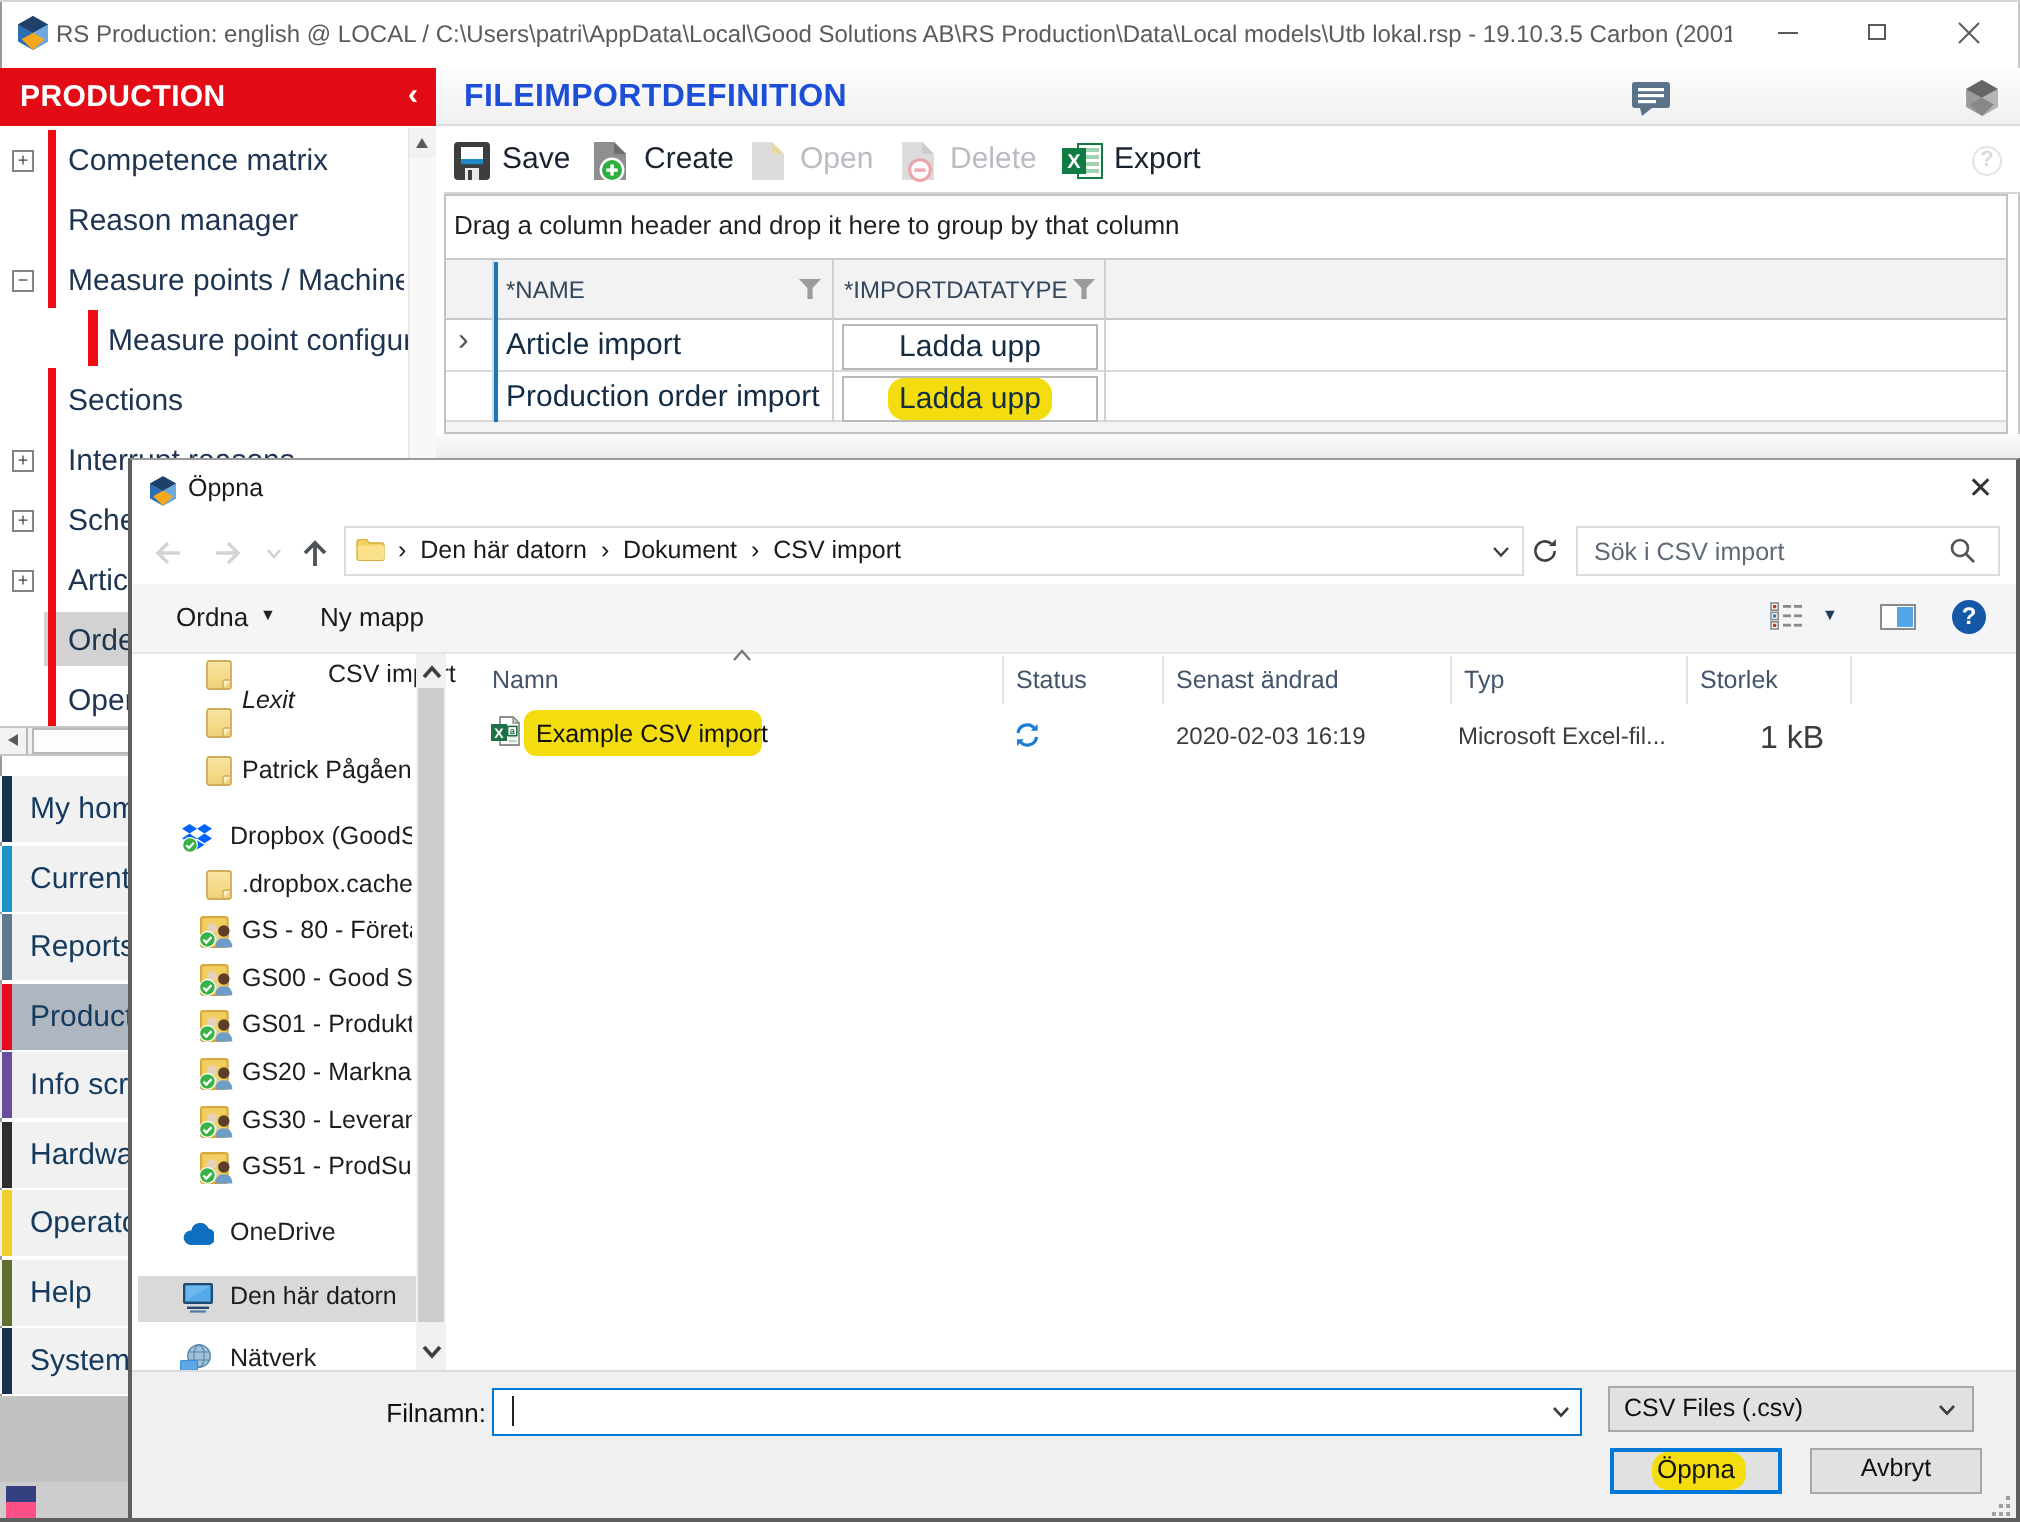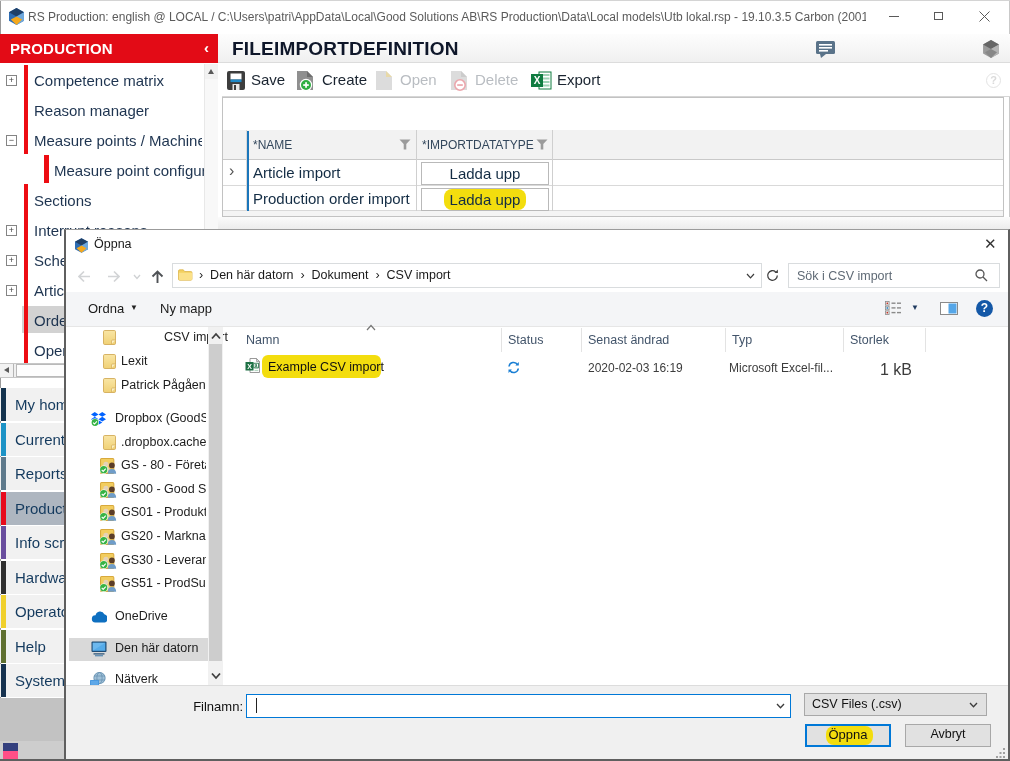--- a/index.html
+++ b/index.html
@@ -7,21 +7,21 @@
 .abs{position:absolute;}
 #win{position:relative;width:1010px;height:761px;background:#fff;overflow:hidden;border-top:1px solid #d4d4d4;box-sizing:border-box;}
 
 #titlebar{left:0;top:0;width:1010px;height:33px;background:#fff;}
 #titletext{left:28px;top:0;height:33px;line-height:33px;font-size:12px;color:#5b5b5b;white-space:nowrap;overflow:hidden;width:838px;}
 
 #redhead{left:0;top:33px;width:218px;height:29px;background:#e30b16;color:#fff;}
 #redhead .t{position:absolute;left:10px;top:0;line-height:29px;font-weight:bold;font-size:15px;letter-spacing:.2px;}
 #redhead .c{position:absolute;right:9px;top:0;line-height:28px;font-size:15px;font-weight:bold;}
 #mainhead{left:218px;top:33px;width:792px;height:29px;background:linear-gradient(#fdfdfd,#f0f0f0);border-bottom:1px solid #dcdcdc;box-sizing:border-box;}
-#fid{left:232px;top:33px;line-height:29px;font-weight:bold;font-size:19px;color:#0f172a;letter-spacing:.2px;}
+#fid{left:232px;top:33px;line-height:29px;font-weight:bold;font-size:16px;color:#1d4ed8;letter-spacing:.2px;}
 #rsprod{right:33px;top:33px;line-height:30px;font-weight:bold;font-size:15px;color:#1b5083;letter-spacing:.2px;}
 
 #tree{left:0;top:62px;width:218px;height:300px;background:#fff;overflow:hidden;}
 .titem{position:absolute;left:34px;font-size:15px;color:#1e3450;white-space:nowrap;height:20px;line-height:20px;}
 .redbar{position:absolute;background:#ed0c12;width:4.5px;}
 .pm{position:absolute;left:6px;width:11px;height:11px;border:1px solid #848484;background:#fff;box-sizing:border-box;font-size:9px;line-height:8px;text-align:center;color:#444;}
 #vsb{left:204px;top:63px;width:14px;height:299px;background:#f8f8f8;border-left:1px solid #e8e8e8;box-sizing:border-box;}
 #hsb{left:0;top:362px;width:218px;height:15px;background:#f0f0f0;border-top:1px solid #c6c6c6;border-bottom:1px solid #c6c6c6;box-sizing:border-box;}
 
 .nav{position:absolute;left:0;width:218px;height:33px;background:#f1f1f1;}
@@ -194,20 +194,23 @@
 <rect x="9.5" y="6.5" width="9" height="2" fill="#9fd3b6"></rect>
 <rect x="9.5" y="10" width="9" height="2" fill="#9fd3b6"></rect>
 <rect x="9.5" y="13.5" width="9" height="2" fill="#9fd3b6"></rect>
 <rect x="0" y="3" width="12" height="13" fill="#107c41"></rect>
 <text x="6" y="13" font-size="10" font-weight="bold" fill="#fff" text-anchor="middle" font-family="Liberation Sans">X</text>
 </svg>
 <div class="abs tblbl" style="left:557px;">Export</div>
 <div class="abs" style="left:986px;top:72px;width:13px;height:13px;border:1.5px solid #e3e3e3;border-radius:50%;color:#dadada;font-size:11px;font-weight:bold;text-align:center;line-height:13px;box-sizing:content-box;">?</div>
 
 <div class="abs" id="grid"></div>
+<div class="abs" id="dragband">
+      <div class="t">Drag a column header and drop it here to group by that column</div>
+    </div>
 <div class="abs" id="ghead"></div>
 <div class="abs ghlbl" style="left:253px;">*NAME</div>
 <div class="abs ghlbl" style="left:422px;">*IMPORTDATATYPE</div>
 <svg class="abs" style="left:399px;top:138px" width="12" height="12" viewBox="0 0 12 12">
       <path d="M0.5 0.5 H11.5 L7.3 5 V10.5 H4.7 V5 Z" fill="#9b9b9b"></path>
     </svg>
 <svg class="abs" style="left:536px;top:138px" width="12" height="12" viewBox="0 0 12 12">
       <path d="M0.5 0.5 H11.5 L7.3 5 V10.5 H4.7 V5 Z" fill="#9b9b9b"></path>
     </svg>
 <div class="abs grow" style="top:159px;height:26px;"></div>
@@ -372,21 +375,21 @@
 
 <div class="abs" style="left:66px;top:326px;width:942px;height:358px;background:#fff;"></div>
 <div class="abs" style="left:69px;top:637px;width:139px;height:23px;background:#d9d9d9;"></div>
 <svg class="abs" style="left:103px;top:329px" width="13" height="15" viewBox="0 0 13 15">
       <use href="#icofolder"></use>
     </svg>
     <div class="abs pitem" style="left:121px;top:325px;width:85px;overflow:hidden;margin-left:43px;">CSV import</div>
 <svg class="abs" style="left:103px;top:353px" width="13" height="15" viewBox="0 0 13 15">
       <use href="#icofolder"></use>
     </svg>
-    <div class="abs pitem" style="left:121px;top:349px;width:85px;overflow:hidden;">Lexit</div>
+    <div class="abs pitem" style="left:121px;top:338px;width:85px;overflow:hidden;font-style:italic;">Lexit</div>
 <svg class="abs" style="left:103px;top:377px" width="13" height="15" viewBox="0 0 13 15">
       <use href="#icofolder"></use>
     </svg>
     <div class="abs pitem" style="left:121px;top:373px;width:85px;overflow:hidden;">Patrick Pågåend</div>
 <svg class="abs" style="left:91px;top:411px" width="15" height="14" viewBox="0 0 15 14">
       <use href="#icodropbox"></use>
     </svg>
     <div class="abs pitem" style="left:115px;top:406px;width:91px;overflow:hidden;">Dropbox (GoodSo</div>
 <svg class="abs" style="left:103px;top:434px" width="13" height="15" viewBox="0 0 13 15">
       <use href="#icofolder"></use>

